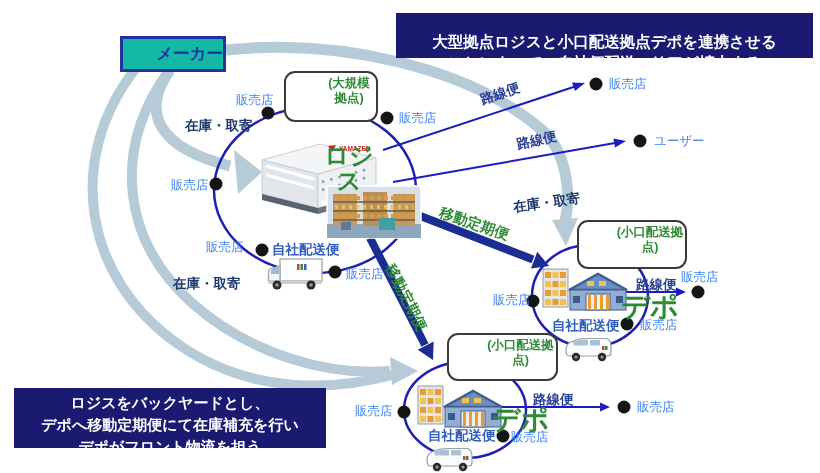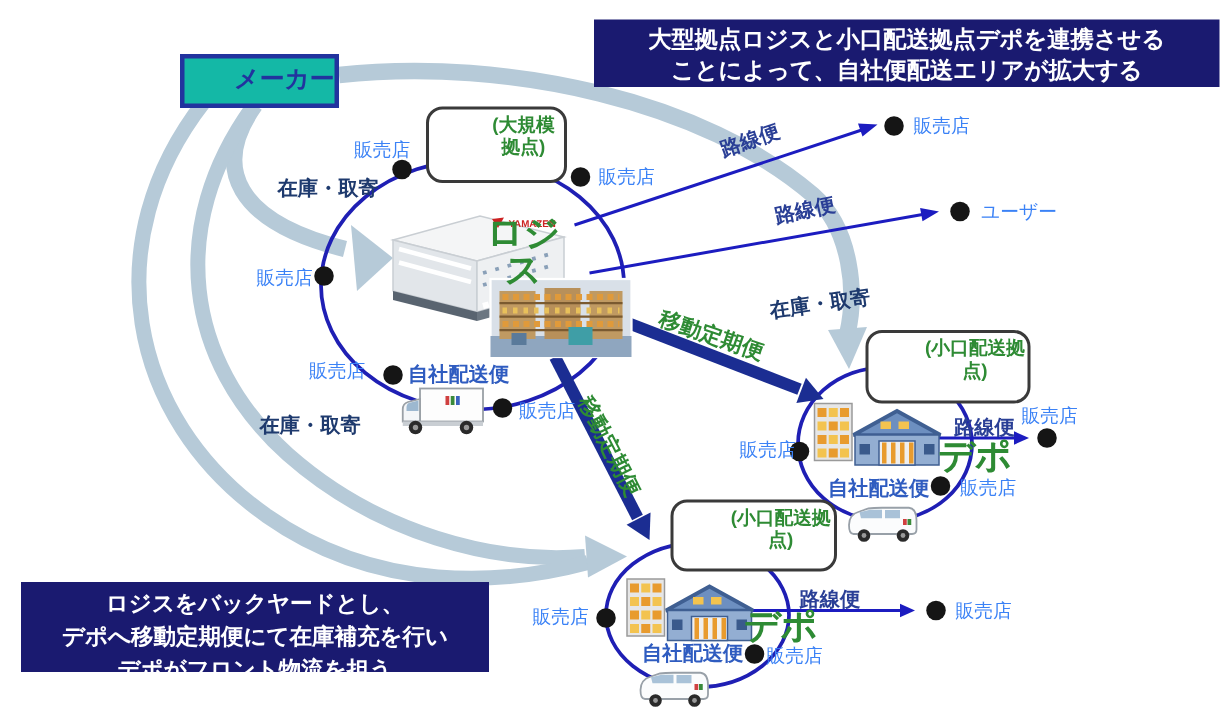--- a/index.html
+++ b/index.html
@@ -4,38 +4,38 @@
 <style>
   html,body{margin:0;padding:0;background:#fff;}
   .stage{
     position:relative;width:820px;height:473px;background:#fff;overflow:hidden;
     font-family:"Liberation Sans","DejaVu Sans",sans-serif;
   }
   .stage svg{position:absolute;left:0;top:0;}
   .banner{
     position:absolute;background:#1a1a70;color:#fff;font-weight:700;text-align:center;
   }
-  .banner-top{left:396px;top:13px;width:417px;height:45px;font-size:15.5px;line-height:21px;padding-top:3px;box-sizing:border-box;}
+  .banner-top{left:396px;top:13px;width:417px;height:45px;font-size:15.5px;line-height:21px;padding-top:18px;box-sizing:border-box;}
   .banner-bottom{left:14px;top:388px;width:312px;height:60px;font-size:15px;line-height:22px;padding-top:4px;box-sizing:border-box;}
   .maker-box{
     position:absolute;left:120px;top:36px;width:100px;height:30px;background:#14b8a6;
     border:3px solid #22339e;color:#22339e;font-size:16.5px;font-weight:700;
     text-align:right;line-height:29px;
   }
   .hub-box{
     position:absolute;background:#fff;border:2.5px solid #3a3a3a;border-radius:11px;
     text-align:center;box-sizing:border-box;padding-left:36px;
   }
   .hub-sub{font-size:12.5px;font-weight:700;color:#2e8b34;line-height:1.2;margin-top:3px;}
   .hub-title{font-weight:700;color:#2e8b34;line-height:1.05;margin-top:37px;}
   .logis-box{left:284px;top:71px;width:94px;height:51px;}
   .logis-box .hub-title{font-size:24px;}
   .depo-box-right{left:577px;top:220px;width:110px;height:49px;}
   .depo-box-bottom{left:447px;top:333px;width:111px;height:48px;}
-  .depo-box-right .hub-title,.depo-box-bottom .hub-title{font-size:24px;}
+  .depo-box-right .hub-title,.depo-box-bottom .hub-title{font-size:28px;}
   .lbl{position:absolute;white-space:nowrap;}
   .store{font-size:12.5px;color:#3b82f6;font-family:Liberation Mono, monospace;}
   .stock{font-size:13.5px;font-weight:700;color:#1e3a6e;}
   .route{font-size:13.5px;font-weight:700;color:#2a3f96;}
   .own{font-size:13.5px;font-weight:700;color:#2f5cc0;}
   .mobile{font-size:14.5px;font-weight:700;color:#2e8b34;}
 </style>
 </head>
 <body>
 

